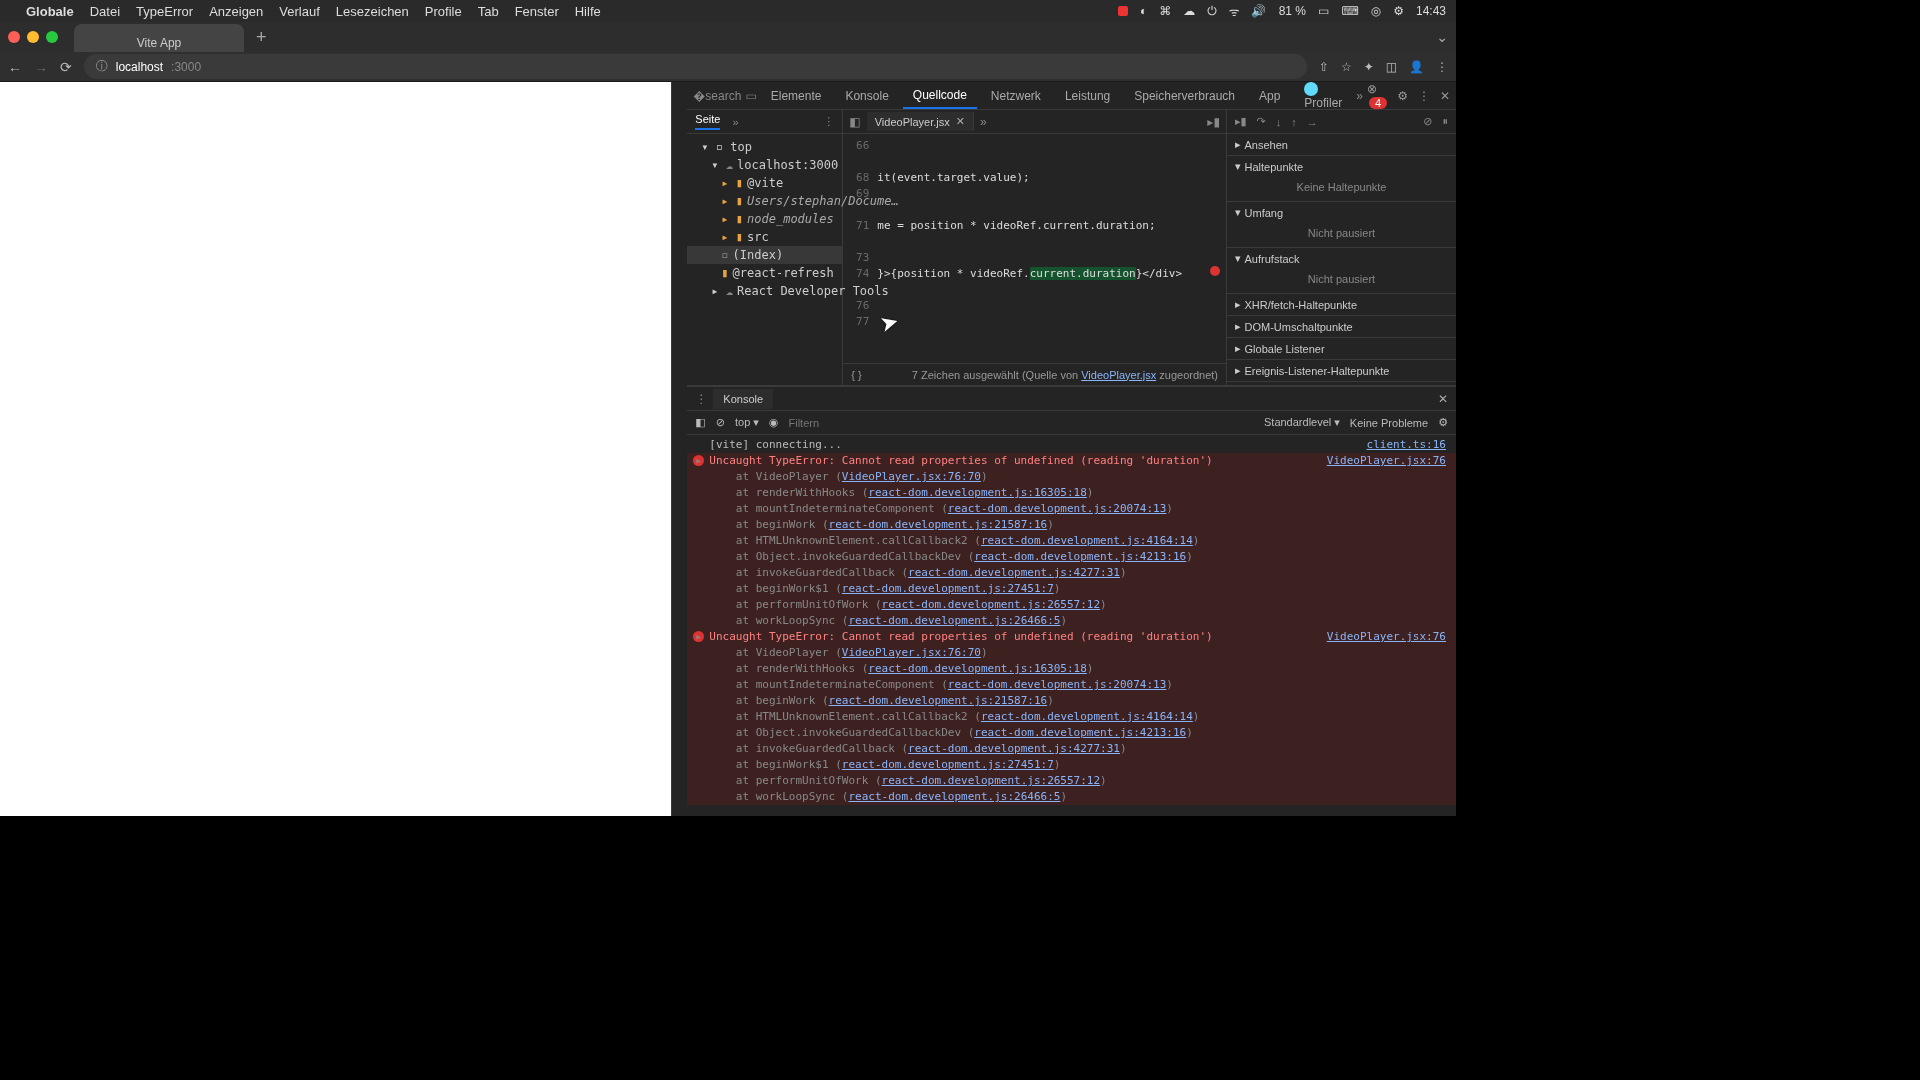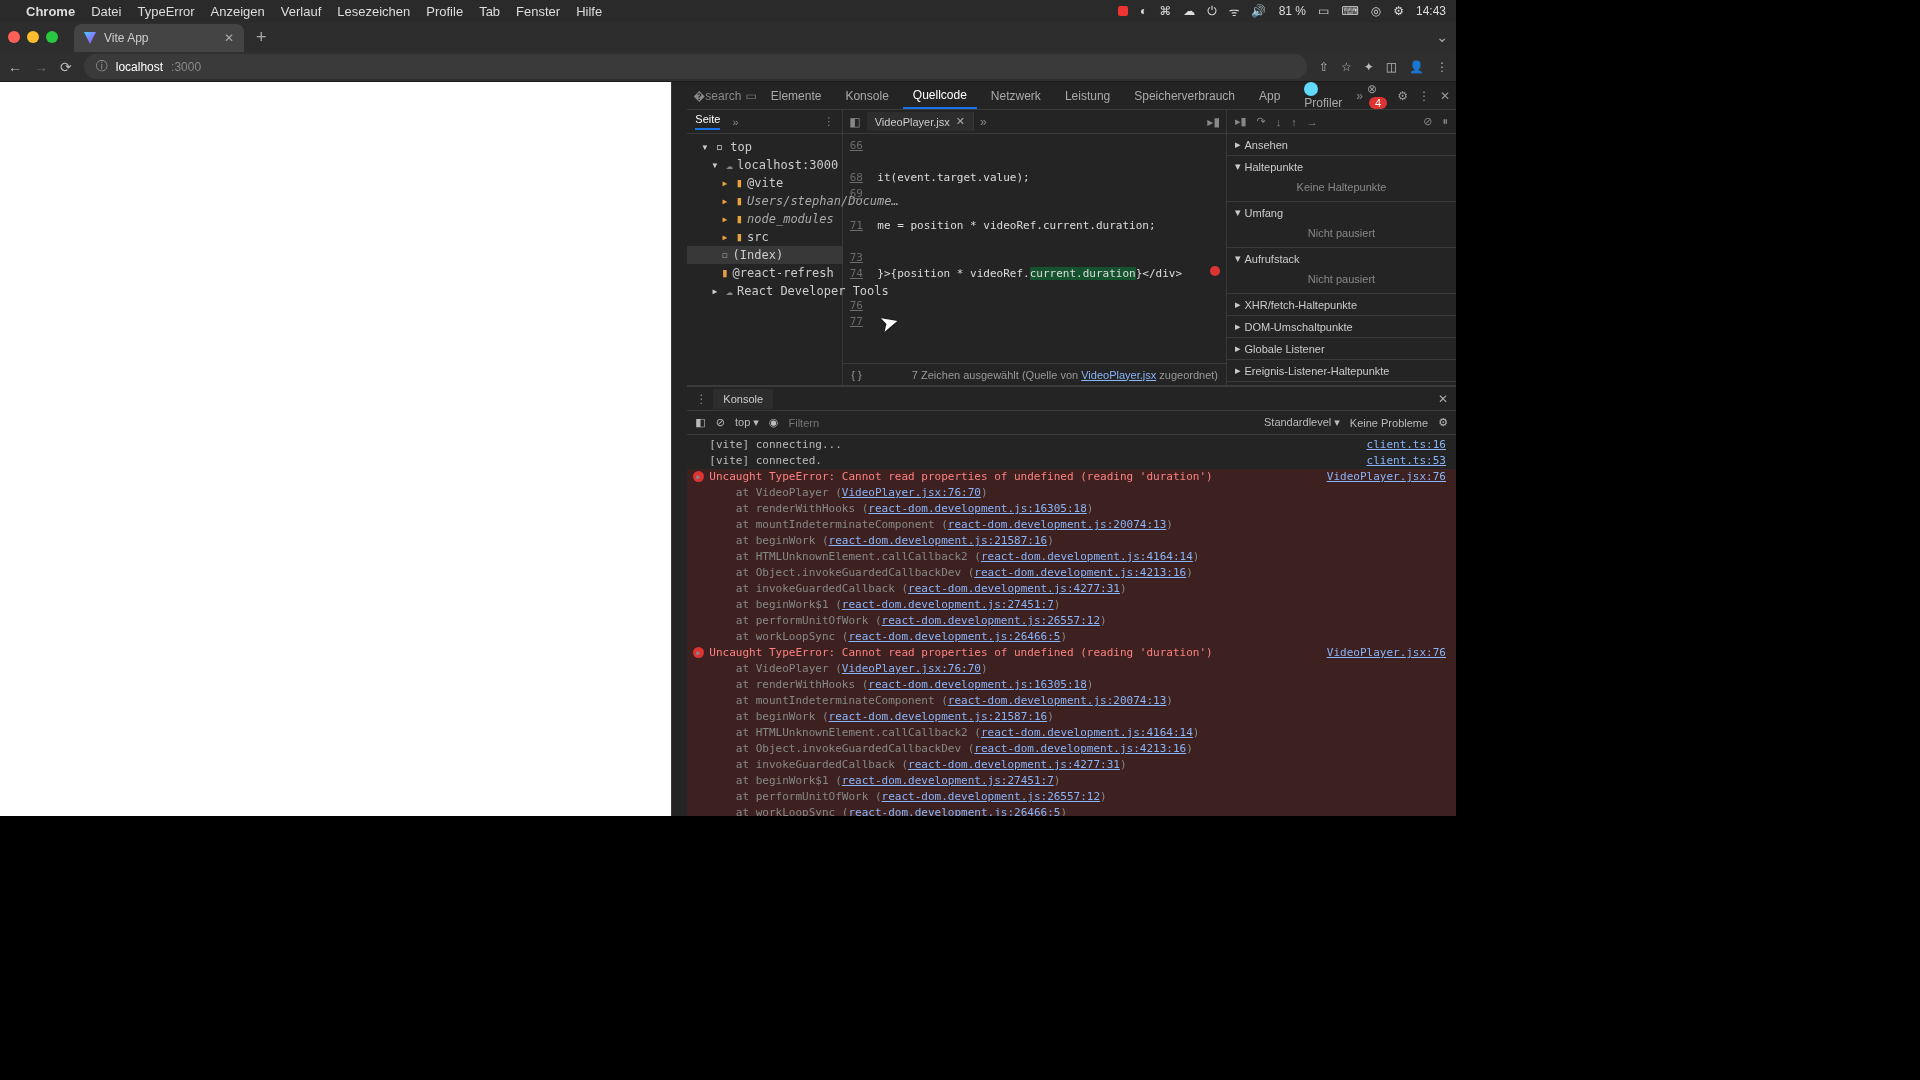--- a/index.html
+++ b/index.html
@@ -8,21 +8,21 @@
 .menubar .apple { font-size: 14px; }
 .menubar .app-name { font-weight: 600; }
 .menubar .spacer { flex: 1; }
 .menubar .status-icons { display: flex; gap: 12px; align-items: center; font-size: 12px; }
 .menubar .red-dot { width: 10px; height: 10px; background: #e33; border-radius: 2px; }
 
 .browser-chrome { height: 30px; background: #2d2d2d; display: flex; align-items: center; padding: 0 8px; gap: 6px; }
 .traffic { display: flex; gap: 7px; margin-right: 10px; }
 .traffic span { width: 12px; height: 12px; border-radius: 50%; }
 .tl-red { background: #ff5f57; } .tl-yel { background: #febc2e; } .tl-grn { background: #28c840; }
-.tab { background: #444; border-radius: 8px 8px 0 0; padding: 4px 10px; display: flex; align-items: center; gap: 8px; min-width: 170px; height: 28px; margin-top: 2px; font-size: 12px; }
+.tab { background: #444; border-radius: 8px 8px 0 0; padding: 4px 10px; display: flex; align-items: center; gap: 8px; min-width: 170px; height: 28px; margin-top: 2px; font-size: 12px; flex-direction: column; }
 .tab .vite-icon { width:12px;height:12px;background:linear-gradient(135deg,#41d1ff,#bd34fe);clip-path:polygon(50% 100%,0 0,100% 0); }
 .tab .x { margin-left: auto; color: #aaa; }
 .new-tab { color: #aaa; font-size: 18px; margin-left: 6px; }
 .tab-overflow { margin-left: auto; color: #aaa; font-size: 14px; }
 
 .addrbar { height: 30px; background: #2f2f2f; display: flex; align-items: center; padding: 0 8px; gap: 12px; border-bottom: 1px solid #1a1a1a; }
 .addrbar .icon-btn { color: #bbb; font-size: 14px; }
 .url-input { flex: 1; background: #3a3a3a; border-radius: 14px; padding: 4px 12px; display: flex; align-items: center; gap: 8px; color: #ccc; }
 .url-input .secure { color: #999; }
 .addrbar .right-icons { display:flex; gap:12px; align-items:center; color:#bbb; }
@@ -49,21 +49,21 @@
 .file-tree .selected { background:#383838; }
 .folder-ico { color:#e8a33d; margin-right:4px; }
 .folder-ico.dim { color:#888; }
 .cloud-ico { color:#888; margin-right:4px; }
 
 .editor-pane { flex: 1; display:flex; flex-direction:column; min-width:0; }
 .editor-tabs { height: 24px; display:flex; align-items:center; border-bottom:1px solid #3a3a3a; }
 .editor-tab { padding: 3px 8px; background:#2d2d2d; border-right:1px solid #3a3a3a; font-size:11px; display:flex; gap:6px; align-items:center; }
 .editor-tab .x { color:#aaa; }
 .editor { flex:1; display:flex; font-family: Menlo, monospace; font-size: 11px; overflow:hidden; position:relative; }
-.gutter { width: 30px; text-align:center; color:#6a6a6a; padding: 4px 4px 0 0; line-height: 16px; text-decoration: underline; }
+.gutter { width: 30px; text-align:right; color:#6a6a6a; padding: 4px 4px 0 0; line-height: 16px; }
 .gutter div { height: 16px; }
 .code { padding: 4px 0 0 4px; line-height: 16px; white-space: pre; color:#ddd; flex:1; overflow:hidden; }
 .bp-dot { position:absolute; right:6px; width:10px;height:10px;background:#d33;border-radius:50%; }
 .editor-status { height:22px; border-top:1px solid #3a3a3a; display:flex; align-items:center; padding: 0 8px; font-size:11px; color:#999; gap:8px; }
 .editor-status a { color:#8ab4f8; text-decoration:underline; }
 
 .debug-pane { width: 230px; border-left:1px solid #3a3a3a; font-size:11px; overflow-y:auto; }
 .dbg-toolbar { height:24px; border-bottom:1px solid #3a3a3a; display:flex; align-items:center; gap:10px; padding:0 8px; color:#888; }
 .dbg-section { border-bottom:1px solid #3a3a3a; }
 .dbg-head { padding:4px 8px; color:#ccc; display:flex; align-items:center; gap:4px; }
@@ -88,21 +88,21 @@
 .stack a { color:#8ab4f8; text-decoration:underline; }
 .console .at { color:#888; }
 
 .cursor-arrow { position:absolute; left:880px; top:310px; font-size:22px; color:#fff; pointer-events:none; transform: rotate(-15deg); text-shadow: 0 0 2px #000; }
 </style>
 </head>
 <body>
 
 <div class="menubar">
   <span class="apple"></span>
-  <span class="app-name">Chrome</span>
+  <span class="app-name">Globale</span>
   <span>Datei</span>
   <span>TypeError</span>
   <span>Anzeigen</span>
   <span>Verlauf</span>
   <span>Lesezeichen</span>
   <span>Profile</span>
   <span>Tab</span>
   <span>Fenster</span>
   <span>Hilfe</span>
   <span class="spacer"></span>
@@ -301,21 +301,20 @@
         <span>⊘</span>
         <span class="select"><span>top</span> ▾</span>
         <span>◉</span>
         <input placeholder="Filtern" style="">
         <span class="select"><span>Standardlevel</span> ▾</span>
         <span>Keine Probleme</span>
         <span>⚙</span>
       </div>
       <div class="console" id="console-out">
           <div class="log-line info">[vite] connecting...<span class="src">client.ts:16</span></div>
-          <div class="log-line info">[vite] connected.<span class="src">client.ts:53</span></div>
           <div class="log-line error"><span class="err-ico"></span><span class="disc">▸</span><span class="msg">Uncaught TypeError: Cannot read properties of undefined (reading 'duration')</span><span class="src">VideoPlayer.jsx:76</span></div>
           <div class="log-line error stack">    <span class="at">at VideoPlayer (</span><a>VideoPlayer.jsx:76:70</a><span class="at">)</span></div>
           <div class="log-line error stack">    <span class="at">at renderWithHooks (</span><a>react-dom.development.js:16305:18</a><span class="at">)</span></div>
           <div class="log-line error stack">    <span class="at">at mountIndeterminateComponent (</span><a>react-dom.development.js:20074:13</a><span class="at">)</span></div>
           <div class="log-line error stack">    <span class="at">at beginWork (</span><a>react-dom.development.js:21587:16</a><span class="at">)</span></div>
           <div class="log-line error stack">    <span class="at">at HTMLUnknownElement.callCallback2 (</span><a>react-dom.development.js:4164:14</a><span class="at">)</span></div>
           <div class="log-line error stack">    <span class="at">at Object.invokeGuardedCallbackDev (</span><a>react-dom.development.js:4213:16</a><span class="at">)</span></div>
           <div class="log-line error stack">    <span class="at">at invokeGuardedCallback (</span><a>react-dom.development.js:4277:31</a><span class="at">)</span></div>
           <div class="log-line error stack">    <span class="at">at beginWork$1 (</span><a>react-dom.development.js:27451:7</a><span class="at">)</span></div>
           <div class="log-line error stack">    <span class="at">at performUnitOfWork (</span><a>react-dom.development.js:26557:12</a><span class="at">)</span></div>

